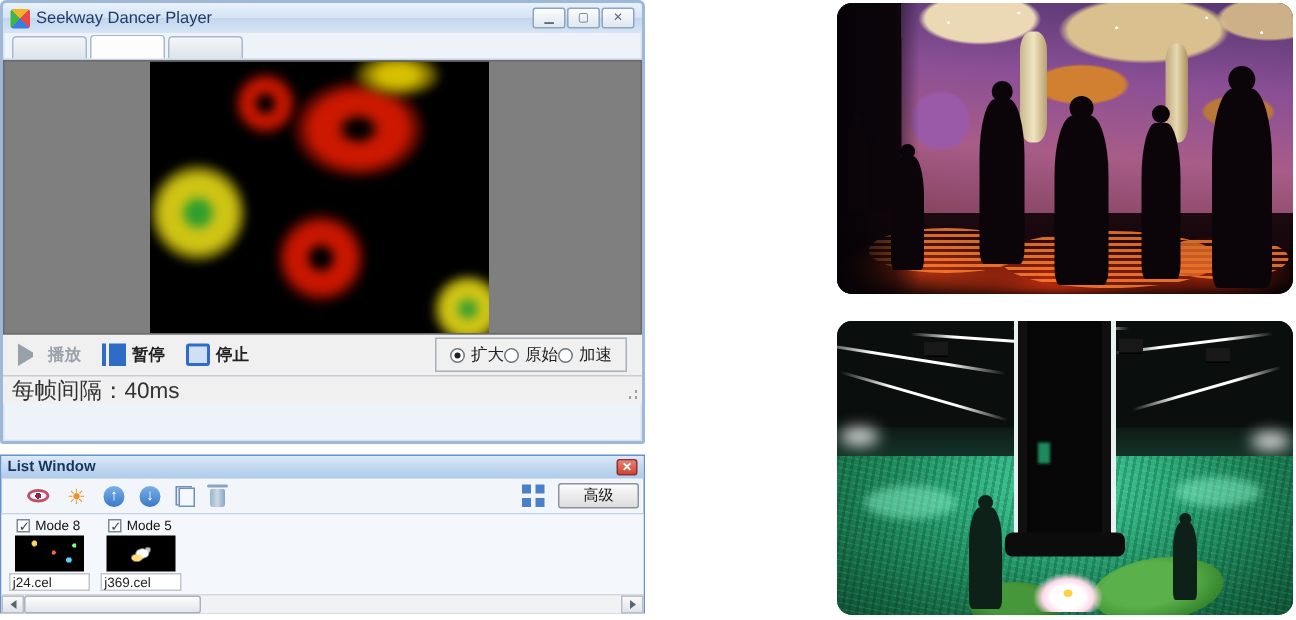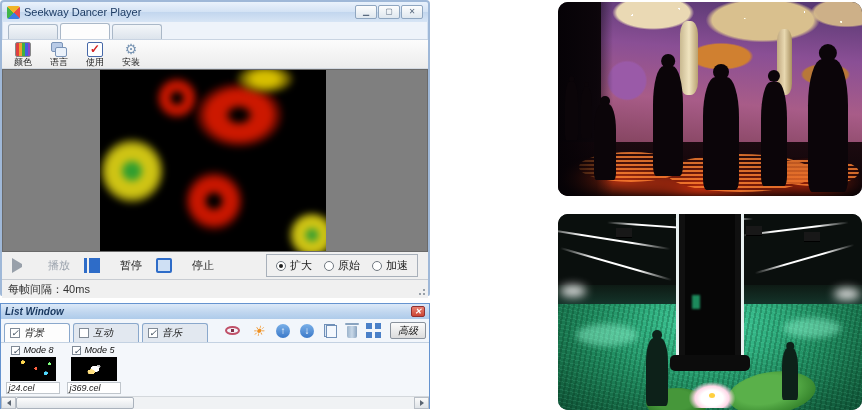--- a/index.html
+++ b/index.html
@@ -44,37 +44,37 @@
   .canvas { position:absolute; left:97px; top:0; width:226px; height:100%; background:#000; overflow:hidden; }
   .swirl { position:absolute; border-radius:50%; filter:blur(3px); }
   .sw1 { left:55px; top:6px;  width:44px; height:44px; background:radial-gradient(circle,transparent 0 12%,#c41600 28% 48%,rgba(110,8,0,.55) 62%,transparent 75%); }
   .sw2 { left:95px; top:12px; width:88px; height:66px; background:radial-gradient(ellipse,transparent 0 10%,#cc1800 25% 50%,rgba(130,10,0,.6) 64%,transparent 78%); }
   .sw3 { left:136px; top:-6px; width:58px; height:30px; background:radial-gradient(ellipse,#d8c000 0 30%,rgba(160,140,0,.7) 55%,transparent 75%); }
   .sw4 { left:0px;  top:68px; width:64px; height:66px; background:radial-gradient(circle,#2f9e2f 0 14%,#cfc414 28% 52%,rgba(150,140,10,.6) 66%,transparent 80%); }
   .sw5 { left:84px; top:100px; width:60px; height:62px; background:radial-gradient(circle,transparent 0 12%,#c81600 26% 50%,rgba(120,8,0,.55) 64%,transparent 78%); }
   .sw6 { left:188px; top:142px; width:48px; height:46px; background:radial-gradient(circle,#3aa030 0 12%,#cfc414 26% 50%,rgba(150,140,10,.55) 65%,transparent 80%); }
   
   .controlbar { height:27px; display:flex; align-items:center; gap:6px; padding:0 10px; background:#f0f0f0; }
-  .transport { display:flex; align-items:center; gap:20px; margin-right:14px; font-size:11px; color:#222; }
+  .transport { display:flex; align-items:center; gap:4px; margin-right:14px; font-size:11px; color:#222;font-weight:bold; }
   .transport.disabled { color:#9aa2ac; }
   .t-icon { display:inline-block; }
   .icon-play { width:0; height:0; border-left:10px solid #98a0aa; border-top:6px solid transparent; border-bottom:6px solid transparent; }
   .icon-pause { width:8px; height:12px; background:linear-gradient(90deg,#2e6cc8 0 3px,transparent 3px 5px,#2e6cc8 5px 8px); }
   .icon-stop { width:11px; height:11px; background:#cfe0f4; border:2px solid #2e6cc8; border-radius:2px; }
-  .viewbox { margin-left:auto; display:flex; gap:12px; align-items:center; border:1px solid #a8b0ba; padding:3px 9px; background:#f0f0f0; }
+  .viewbox { margin-left:auto; display:flex; align-items:center; border:1px solid #a8b0ba; padding:3px 9px; background:#f0f0f0; }
   .vopt { display:flex; align-items:center; gap:4px; font-size:11px; color:#222; }
   .radio { width:10px; height:10px; border:1px solid #707880; border-radius:50%; background:#fff; position:relative; }
   .vopt.selected .radio::after { content:""; position:absolute; left:2px; top:2px; width:4px; height:4px; border-radius:50%; background:#202020; }
   
-  .statusbar { height:19px; border-top:1px solid #c8ccd2; display:flex; align-items:center; padding:0 6px; font-size:11px; color:#333; background:#f0f0f0; position:relative; }
+  .statusbar { height:19px; border-top:1px solid #c8ccd2; display:flex; align-items:center; padding:0 6px; font-size:15px; color:#333; background:#f0f0f0; position:relative; }
   .grip { position:absolute; right:2px; bottom:2px; width:9px; height:9px;
     background:radial-gradient(circle 1px at 7px 7px,#98a0a8 99%,transparent),radial-gradient(circle 1px at 7px 3px,#98a0a8 99%,transparent),radial-gradient(circle 1px at 3px 7px,#98a0a8 99%,transparent); }
 
   
-  .list-window { position:absolute; left:0; top:303px; width:430px; height:106px; border:1px solid #6593cf; background:#f2f6fb;font-style:italic; }
+  .list-window { position:absolute; left:0; top:303px; width:430px; height:106px; border:1px solid #6593cf; background:#f2f6fb; }
   .lw-title { height:15px; display:flex; align-items:center; padding:0 4px;
     background:linear-gradient(180deg,#dcE9f8 0%,#c0d6ef 55%,#aecbea 100%); font-size:10px; font-weight:bold; color:#17365e; }
   .lw-close { margin-left:auto; width:14px; height:11px; border:1px solid #903030; border-radius:2px;
     background:linear-gradient(#e88070,#cc4634); color:#fff; font-size:8px; line-height:9px; text-align:center; }
   .lw-toolbar { height:24px; display:flex; align-items:flex-end; padding:2px 3px 0 3px; border-bottom:1px solid #c4d2e2; }
   .lw-tab { width:66px; height:19px; display:flex; align-items:center; gap:4px; padding:0 5px; margin-right:3px;
     border:1px solid #8aa8cc; border-bottom:none; border-radius:3px 3px 0 0; background:#e2e8f0; font-size:10px; color:#222; }
   .lw-tab.active { background:#fdfdfd; }
   .cb { width:10px; height:10px; background:#fff; border:1px solid #808a96; font-size:9px; line-height:9px; color:#3a4a5a; text-align:center; flex:0 0 auto; }
   .cb::after { content:"\2713"; }
@@ -87,21 +87,21 @@
   .icon-upload,.icon-download { width:14px; height:14px; border-radius:50%; background:linear-gradient(#7ab0e8,#3a78c8); color:#fff; font-size:10px; line-height:14px; text-align:center; }
   .icon-upload::after { content:"\2191"; }
   .icon-download::after { content:"\2193"; }
   .icon-copy { position:relative; width:13px; height:14px; }
   .icon-copy::before { content:""; position:absolute; left:0; top:0; width:9px; height:11px; background:#dce8f6; border:1px solid #7090b8; }
   .icon-copy::after { content:""; position:absolute; right:0; bottom:0; width:9px; height:11px; background:#f4f8fd; border:1px solid #7090b8; }
   .icon-delete { position:relative; width:10px; height:12px; background:linear-gradient(90deg,#9cb4cc,#c8d8e8,#8aa4c0); border-radius:1px 1px 2px 2px; margin-top:3px; }
   .icon-delete::before { content:""; position:absolute; left:-2px; top:-3px; width:14px; height:2px; background:#8aa4c0; border-radius:1px; }
   .lw-right { margin-left:auto; display:flex; align-items:center; gap:8px; margin-bottom:3px; }
   .icon-arrange { width:6px; height:6px; background:#4a80c8; box-shadow:9px 0 0 #4a80c8,0 9px 0 #4a80c8,9px 9px 0 #4a80c8; margin:0 10px 9px 0; }
-  .adv-btn { width:36px; height:17px; border:1px solid #8a929c; border-radius:2px;
+  .adv-btn { width:54px; height:17px; border:1px solid #8a929c; border-radius:2px;
     background:linear-gradient(#fbfbfb,#dcdcdc); font-size:10px; color:#111; text-align:center; line-height:15px; }
   
   .lw-strip { height:53px; display:flex; gap:2px; padding:1px 2px; background:#f4f7fb; }
   .mode { width:59px; display:flex; flex-direction:column; align-items:center; padding:1px 0; font-size:9px; color:#111; }
   .mode.selected { background:#b9e0f2; outline:1px dashed #fff; outline-offset:-2px; }
   .mode-head { display:flex; align-items:center; gap:3px; height:12px; }
   .mode-head .cb { width:9px; height:9px; }
   .thumb { width:46px; height:28px; background:#000; margin:1px 0; position:relative; overflow:hidden; }
   .file { width:54px; height:12px; background:#fff; border:1px solid #c0c6cc; font-size:9px; line-height:10px; padding:0 2px; color:#222; }
   .thumb-red-blobs { background:
@@ -236,38 +236,20 @@
       <span class="winbtn">✕</span>
     </span>
   </div>
 
   <div class="tabrow">
     <div class="ptab"></div>
       <div class="ptab active"></div>
       <div class="ptab"></div>
   </div>
 
-  <div class="ptoolbar">
-    <div class="tbitem">
-        <span class="tbicon tool-icon icon-palette"></span>
-        <span class="lbl">颜色</span>
-      </div>
-      <div class="tbitem">
-        <span class="tbicon tool-icon icon-speech"></span>
-        <span class="lbl">语言</span>
-      </div>
-      <div class="tbitem">
-        <span class="tbicon tool-icon icon-check"></span>
-        <span class="lbl">使用</span>
-      </div>
-      <div class="tbitem">
-        <span class="tbicon tool-icon icon-gear"></span>
-        <span class="lbl">安装</span>
-      </div>
-  </div>
 
   <div class="preview">
     <div class="canvas">
       <div class="swirl sw1"></div>
       <div class="swirl sw2"></div>
       <div class="swirl sw3"></div>
       <div class="swirl sw4"></div>
       <div class="swirl sw5"></div>
       <div class="swirl sw6"></div>
     </div>
@@ -310,34 +292,20 @@
   </div>
 </div>
 
 <div class="list-window">
   <div class="lw-title">
     <span>List Window</span>
     <span class="lw-close">✕</span>
   </div>
 
   <div class="lw-toolbar">
-    <span style="display:flex;align-items:flex-end;">
-      <span class="lw-tab active">
-          <span class="cb"></span>
-          <span>背景</span>
-        </span>
-        <span class="lw-tab unchecked">
-          <span class="cb"></span>
-          <span>互动</span>
-        </span>
-        <span class="lw-tab">
-          <span class="cb"></span>
-          <span>音乐</span>
-        </span>
-    </span>
     <span class="lw-tools">
       <span class="tool-icon icon-view"></span>
         <span class="tool-icon icon-brightness"></span>
         <span class="tool-icon icon-upload"></span>
         <span class="tool-icon icon-download"></span>
         <span class="tool-icon icon-copy"></span>
         <span class="tool-icon icon-delete"></span>
     </span>
     <span class="lw-right">
       <span class="icon-arrange"></span>

